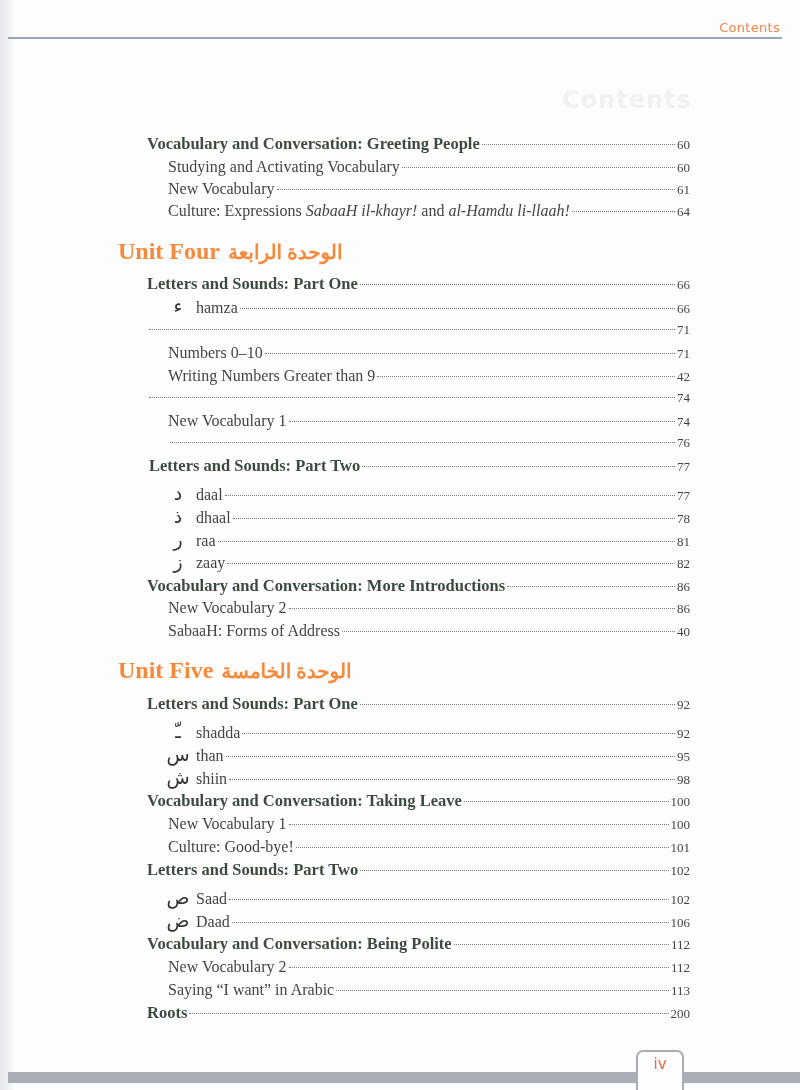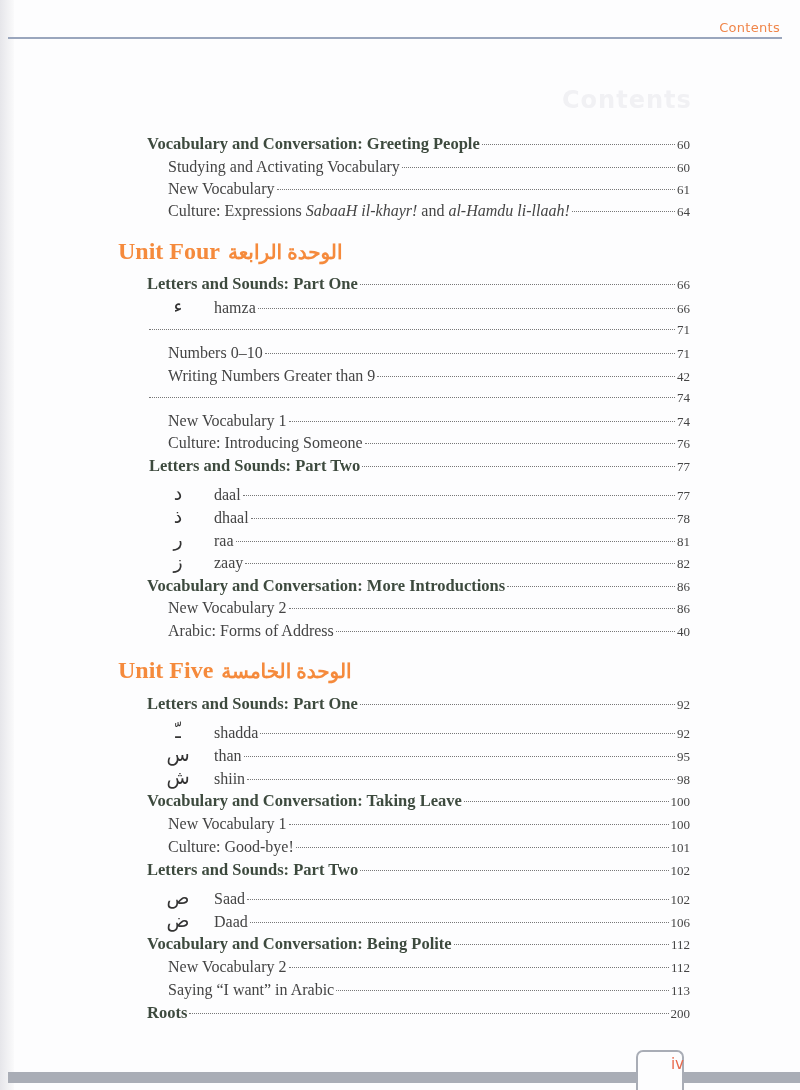--- a/index.html
+++ b/index.html
@@ -33,21 +33,21 @@
       right: 110px; font-size: 16px; line-height: 22px; white-space: nowrap;
     }
     .row.l1 { left: 147px; font-weight: bold; color: #3d4a3e; font-size: 16.5px; }
     .row.l2 { left: 168px; color: #444; }
     .row.letter { left: 168px; color: #444; }
     .row.letter .glyph {
       position: absolute; left: -2px; width: 24px; text-align: center;
       font-family: "DejaVu Sans", sans-serif; font-size: 19px; color: #333;
       top: -2px;
     }
-    .row.letter .label { margin-left: 46px; }
+    .row.letter .label { margin-left: 28px; }
     .leader {
       flex: 1; margin: 0 2px; border-bottom: 1.5px dotted #777;
       transform: translateY(-4px); min-width: 10px;
     }
     .page { font-size: 13px; color: #444; font-weight: normal; }
     .row.l1 .page { font-size: 13px; }
     .unit-head {
       position: absolute; left: 118px;
       font-family: Liberation Serif, serif; font-size: 24px; font-weight: bold;
       color: #f58a3c; display: flex; align-items: baseline; gap: 8px;
@@ -57,21 +57,21 @@
     .footer-bar {
       position: absolute; left: 8px; right: 0; top: 1072px; height: 11px;
       background: #a9adb6;
     }
     .folio-tab {
       position: absolute; left: 636px; top: 1050px; width: 48px; height: 40px;
       background: #fdfdfe; border: 2px solid #a9adb6; border-bottom: none;
       border-radius: 7px 7px 0 0; box-sizing: border-box;
     }
     .folio {
-      position: absolute; left: 636px; top: 1055px; width: 48px; text-align: right;
+      position: absolute; left: 636px; top: 1055px; width: 48px; text-align: center;
       font-family: "DejaVu Sans", sans-serif; font-size: 15px; color: #e86a4d;
     }
   </style>
 </head>
 <body>
 
 <div class="page-edge"></div>
 <div class="running-head">Contents</div>
 <div class="head-rule"></div>
 <div class="ghost-title">Contents</div>
@@ -132,21 +132,20 @@
   <div class="row l1" style="top:387px">
     <span class="leader"></span>
     <span class="page">74</span>
   </div>
   <div class="row l2" style="top:410px">
     <span>New Vocabulary 1</span>
     <span class="leader"></span>
     <span class="page">74</span>
   </div>
   <div class="row l2" style="top:432px">
-    <span>Culture: Introducing Someone</span>
     <span class="leader"></span>
     <span class="page">76</span>
   </div>
   <div class="row l1" style="top:455px; left:149px">
     <span>Letters and Sounds: Part Two</span>
     <span class="leader"></span>
     <span class="page">77</span>
   </div>
   <div class="row letter" style="top:484px">
     <span class="glyph">د</span>
@@ -176,21 +175,21 @@
     <span>Vocabulary and Conversation: More Introductions</span>
     <span class="leader"></span>
     <span class="page">86</span>
   </div>
   <div class="row l2" style="top:597px">
     <span>New Vocabulary 2</span>
     <span class="leader"></span>
     <span class="page">86</span>
   </div>
   <div class="row l2" style="top:620px">
-    <span>Arabic: Forms of Address</span>
+    <span>SabaaH: Forms of Address</span>
     <span class="leader"></span>
     <span class="page">40</span>
   </div>
 
   <div class="unit-head" style="top:657px">
     <span>Unit Five</span>
     <span class="ar" dir="rtl">الوحدة الخامسة</span>
   </div>
 
   <div class="row l1" style="top:693px">

